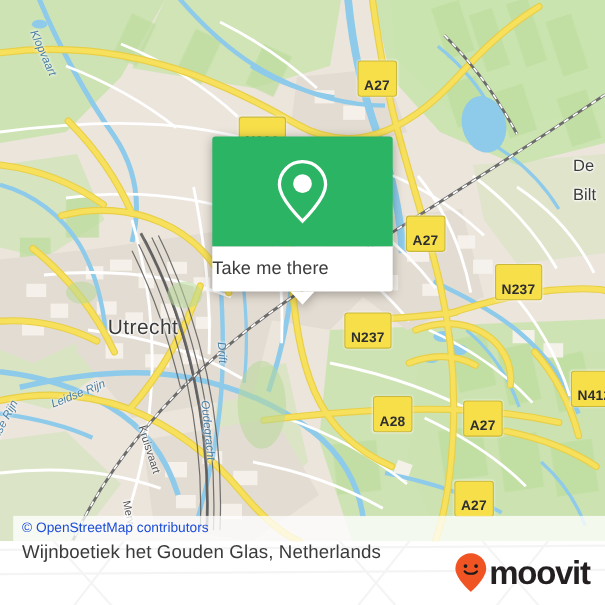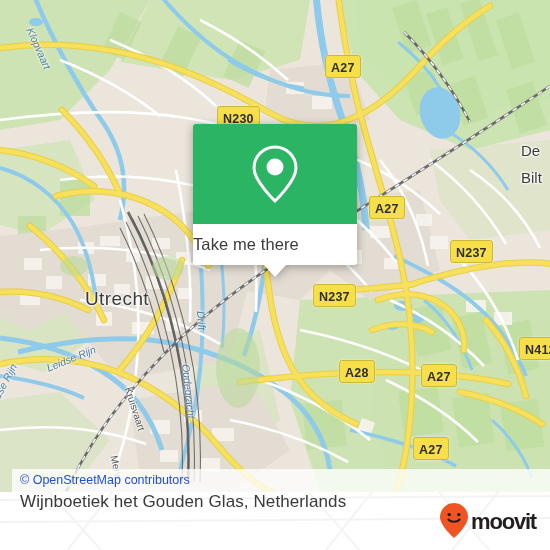--- a/index.html
+++ b/index.html
@@ -40,21 +40,21 @@
 
   
   .shield {
     position: absolute;
     background: #f7df4a;
     border: 1.4px solid #c9b83a;
     border-radius: 3px;
     color: #2f2f2f;
     font-size: 12.5px;
     font-weight: bold;
-    padding: 6px 5px 2px 5px;
+    padding: 16px 5px 2px 5px;
     letter-spacing: .2px;
     line-height: 13px;
     box-shadow: 0 0 2px rgba(255,255,255,.7);
   }
 
   
   #attribution {
     position: absolute;
     left: 12px; bottom: 0; 
     width: 100%;
@@ -120,21 +120,21 @@
     z-index: 2;
   }
   #brand {
     position: absolute;
     right: 14px; top: 50%;
     transform: translateY(-50%);
     display: flex; align-items: center; gap: 2px;
     z-index: 2;
   }
   #brand .wordmark {
-    font-size: 22px;
+    font-size: 30px;
     color: #231f20;
     font-weight: bold;
     letter-spacing: -1.2px;
     line-height: 33px;
   }
 </style>
 </head>
 <body>
 
 <div id="app">
@@ -361,21 +361,21 @@
       </g>
 
       <g fill="#b8d99a" opacity=".55">
         <ellipse cx="238" cy="368" rx="22" ry="40"></ellipse>
         <ellipse cx="168" cy="268" rx="16" ry="12"></ellipse>
         <ellipse cx="306" cy="218" rx="18" ry="14"></ellipse>
         <ellipse cx="74" cy="266" rx="14" ry="10"></ellipse>
       </g>
     </svg>
 
-    <div class="m-label city" style="left:85px; top:288px;">Utrecht</div>
+    <div class="m-label city" style="left:98px; top:288px;">Utrecht</div>
     <div class="m-label city-sm" style="left:521px; top:143px;">De</div>
     <div class="m-label city-sm" style="left:521px; top:170px;">Bilt</div>
 
     <div class="m-label water-label" style="left:30px;  top:22px;  transform:rotate(66deg); transform-origin:0 50%;">Klopvaart</div>
     <div class="m-label water-label" style="left:47px;  top:362px; transform:rotate(-22deg); transform-origin:0 50%;">Leidse Rijn</div>
     <div class="m-label water-label" style="left:-4px;  top:392px; transform:rotate(-62deg); transform-origin:0 50%;">dse Rijn</div>
     <div class="m-label water-label" style="left:201px; top:305px; transform:rotate(86deg); transform-origin:0 50%;">Drift</div>
     <div class="m-label water-label" style="left:186px; top:358px; transform:rotate(84deg); transform-origin:0 50%;">Oudegracht</div>
     <div class="m-label rail-label" style="left:128px; top:382px; transform:rotate(72deg); transform-origin:0 50%;">Kruisvaart</div>
     <div class="m-label rail-label" style="left:114px; top:450px; transform:rotate(78deg); transform-origin:0 50%;">Merw</div>

